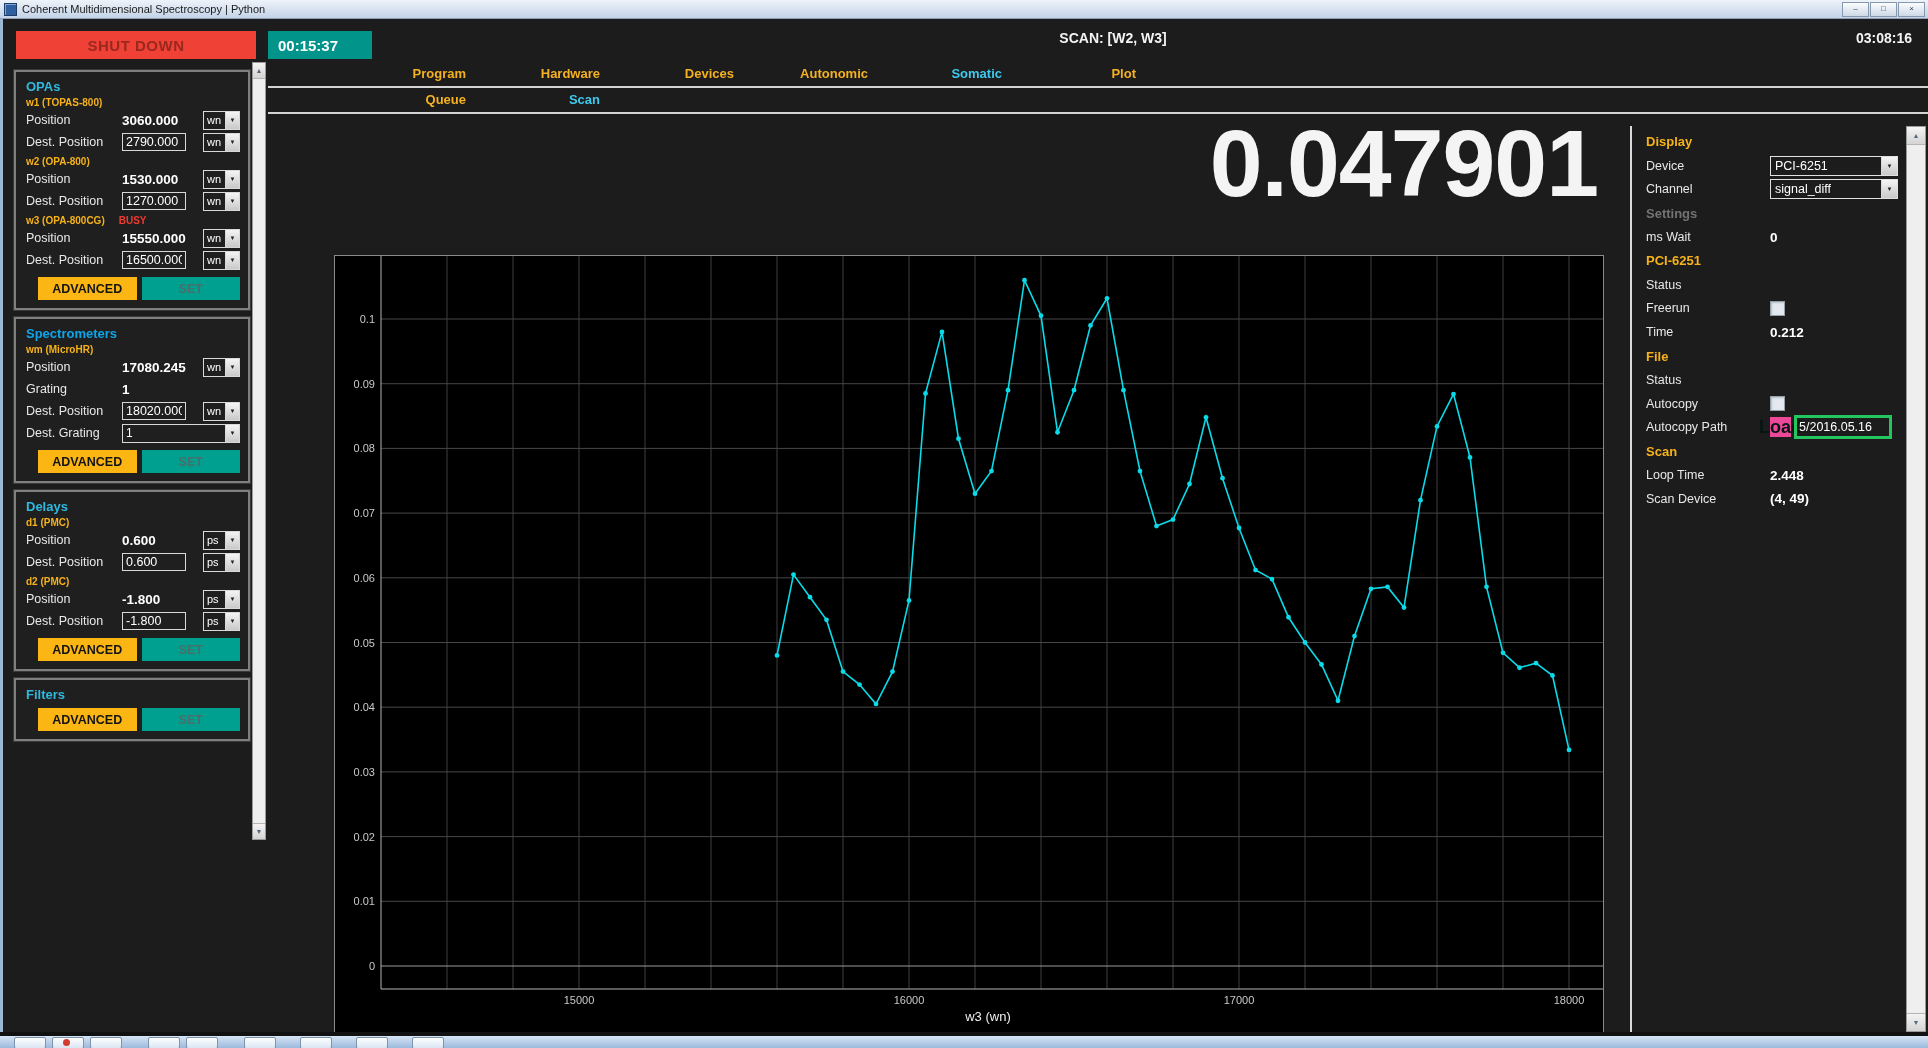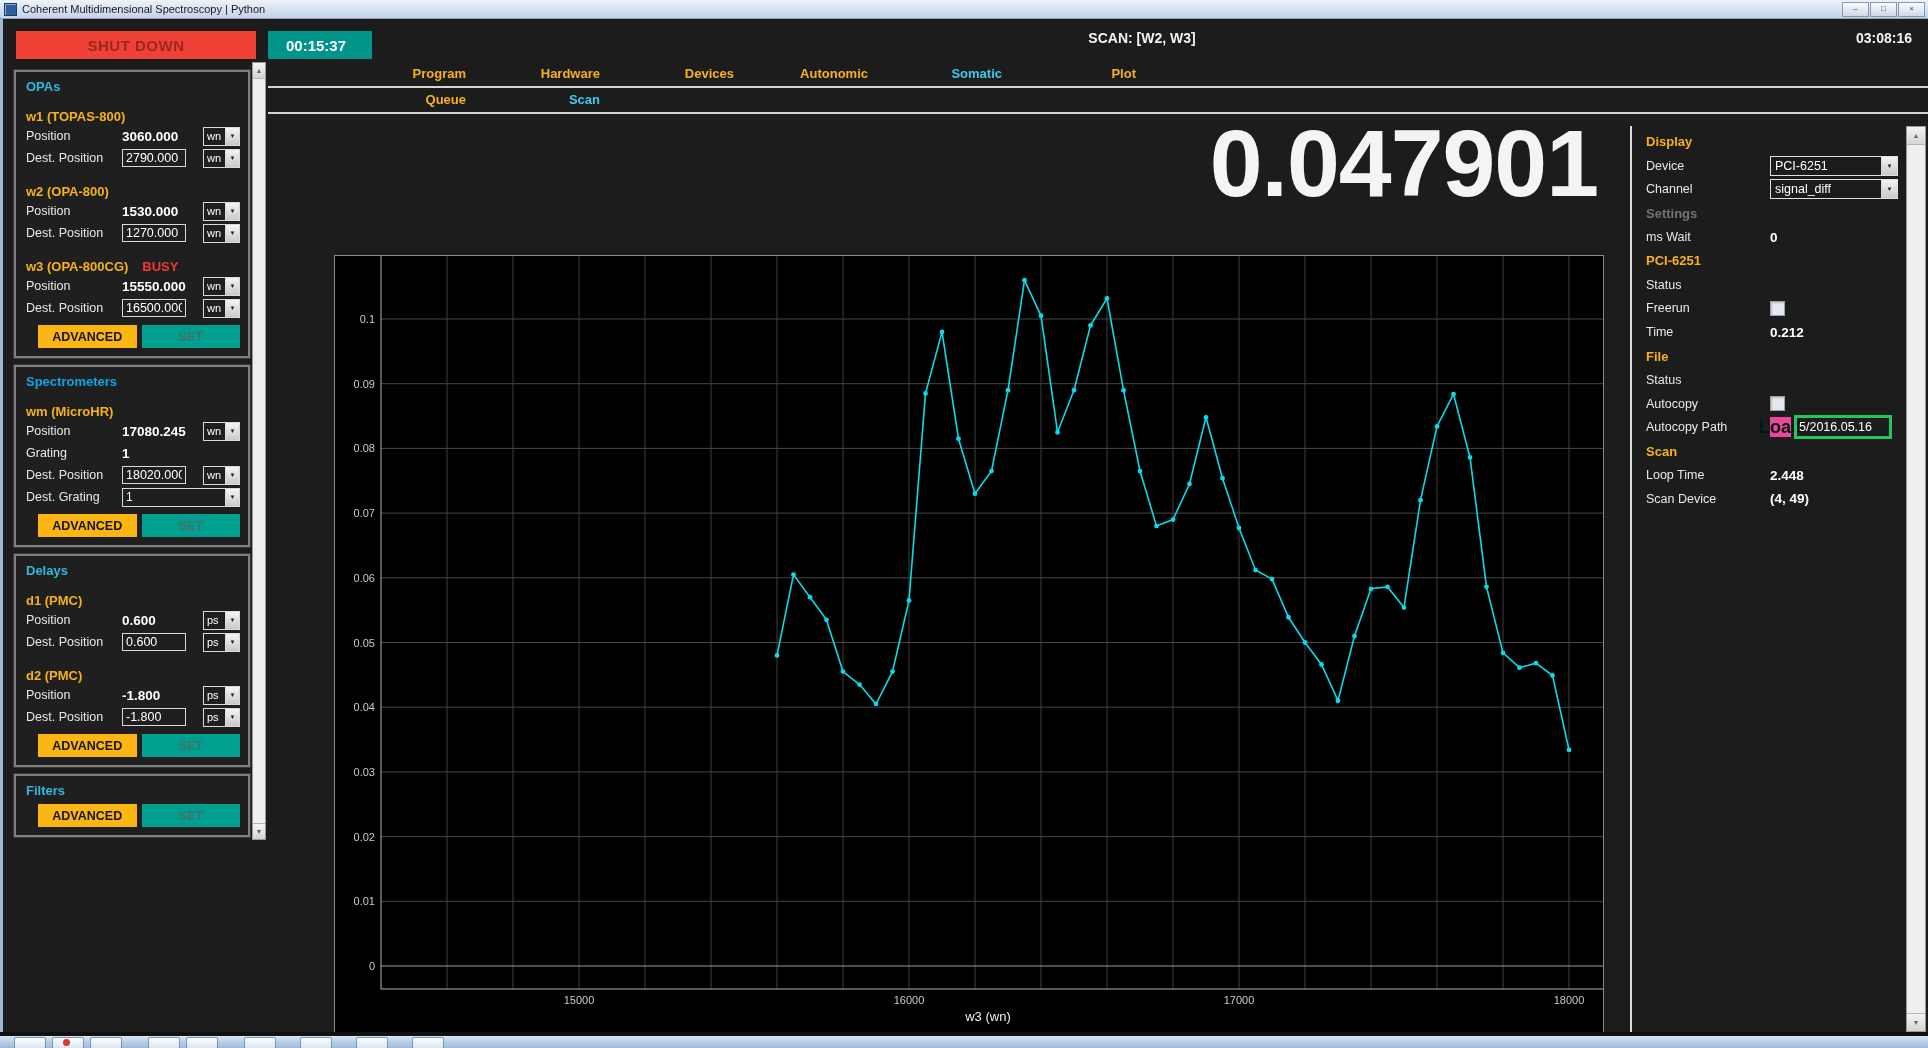--- a/index.html
+++ b/index.html
@@ -15,37 +15,37 @@
   .app-icon{width:11px;height:11px;margin:0 5px 0 4px;background:#2f5f9e;border:1px solid #1d3c66;
     box-shadow:inset 1px 1px 0 #7fa6d8;flex:none;}
   .win-controls{margin-left:auto;display:flex;gap:1px;margin-right:3px;}
   .win-btn{width:25px;height:13px;background:linear-gradient(#fbfdff,#cdd8e6);
     border:1px solid #8798ad;font-size:8px;line-height:11px;text-align:center;color:#33404e;}
   .frame-edge{position:absolute;top:18px;width:3px;height:1014px;background:#9db8d2;z-index:5;}
   
   .shutdown{position:absolute;left:16px;top:31px;width:240px;height:28px;background:#ef4136;
     color:#9a281f;font-weight:bold;font-size:15px;display:flex;align-items:center;justify-content:center;letter-spacing:.5px;text-align:right;}
   .timerbox{position:absolute;left:268px;top:31px;width:104px;height:28px;background:#00948a;
-    color:#fff;font-weight:bold;font-size:15px;display:flex;align-items:center;padding-left:18px;box-sizing:border-box;}
-  .scanlabel{position:absolute;left:1032px;top:30px;width:220px;text-align:center;color:#f4f4f4;font-weight:bold;font-size:14px;}
+    color:#fff;font-weight:bold;font-size:15px;display:flex;align-items:center;padding-left:10px;box-sizing:border-box;}
+  .scanlabel{position:absolute;left:1003px;top:30px;width:220px;text-align:center;color:#f4f4f4;font-weight:bold;font-size:14px;}
   .clock{position:absolute;right:16px;top:30px;color:#f4f4f4;font-weight:bold;font-size:14px;}
   
   .tabrow{position:absolute;left:268px;width:1660px;display:flex;align-items:flex-end;
     border-bottom:2px solid #d4d4d4;box-sizing:border-box;padding-left:64px;}
   #tabs-row1{top:60px;height:28px;}
   #tabs-row2{top:88px;height:26px;}
   .tab{width:134px;text-align:right;font-size:13px;font-weight:bold;padding-bottom:5px;cursor:default;}
   
   .readout{position:absolute;right:330px;top:116px;font-size:95px;font-weight:bold;color:#f4f4f4;line-height:1;letter-spacing:-1px;}
   
   #left-groups{position:absolute;left:14px;top:70px;width:236px;}
   .group{border:2px solid #7f7f7f;box-shadow:0 0 0 1px #3a3a3a;background:#1f1f1f;
     padding:5px 8px 8px 10px;margin-bottom:7px;box-sizing:border-box;}
   .group-title{font-size:13px;font-weight:bold;margin:2px 0 3px;}
-  .dev-name{font-size:13px;font-weight:bold;margin:15px 0 1px;}
+  .dev-name{font-size:10px;font-weight:bold;margin:3px 0 1px;}
   .dev-status{margin-left:14px;}
   .hw-row{display:flex;align-items:center;height:22px;font-size:12.5px;color:#e8e8e8;}
   .hw-label{width:96px;flex:none;}
   .hw-value{font-weight:bold;font-size:13.5px;color:#fff;white-space:nowrap;overflow:hidden;flex:1;}
   .hw-input{width:56px;height:16px;flex:none;background:transparent;border:1px solid #d9d9d9;
     color:#fff;font-size:12.5px;font-family:"Liberation Sans",sans-serif;padding:0 3px;}
   .unitbox{margin-left:auto;width:37px;height:19px;border:1px solid #d9d9d9;display:flex;flex:none;box-sizing:border-box;}
   .unit-text{flex:1;font-size:11px;color:#fff;display:flex;align-items:center;padding-left:3px;}
   .dd-arrow{width:13px;flex:none;background:linear-gradient(#f4f4f4,#c9c9c9);border-left:1px solid #d9d9d9;
     color:#222;font-size:6px;display:flex;align-items:center;justify-content:center;}

